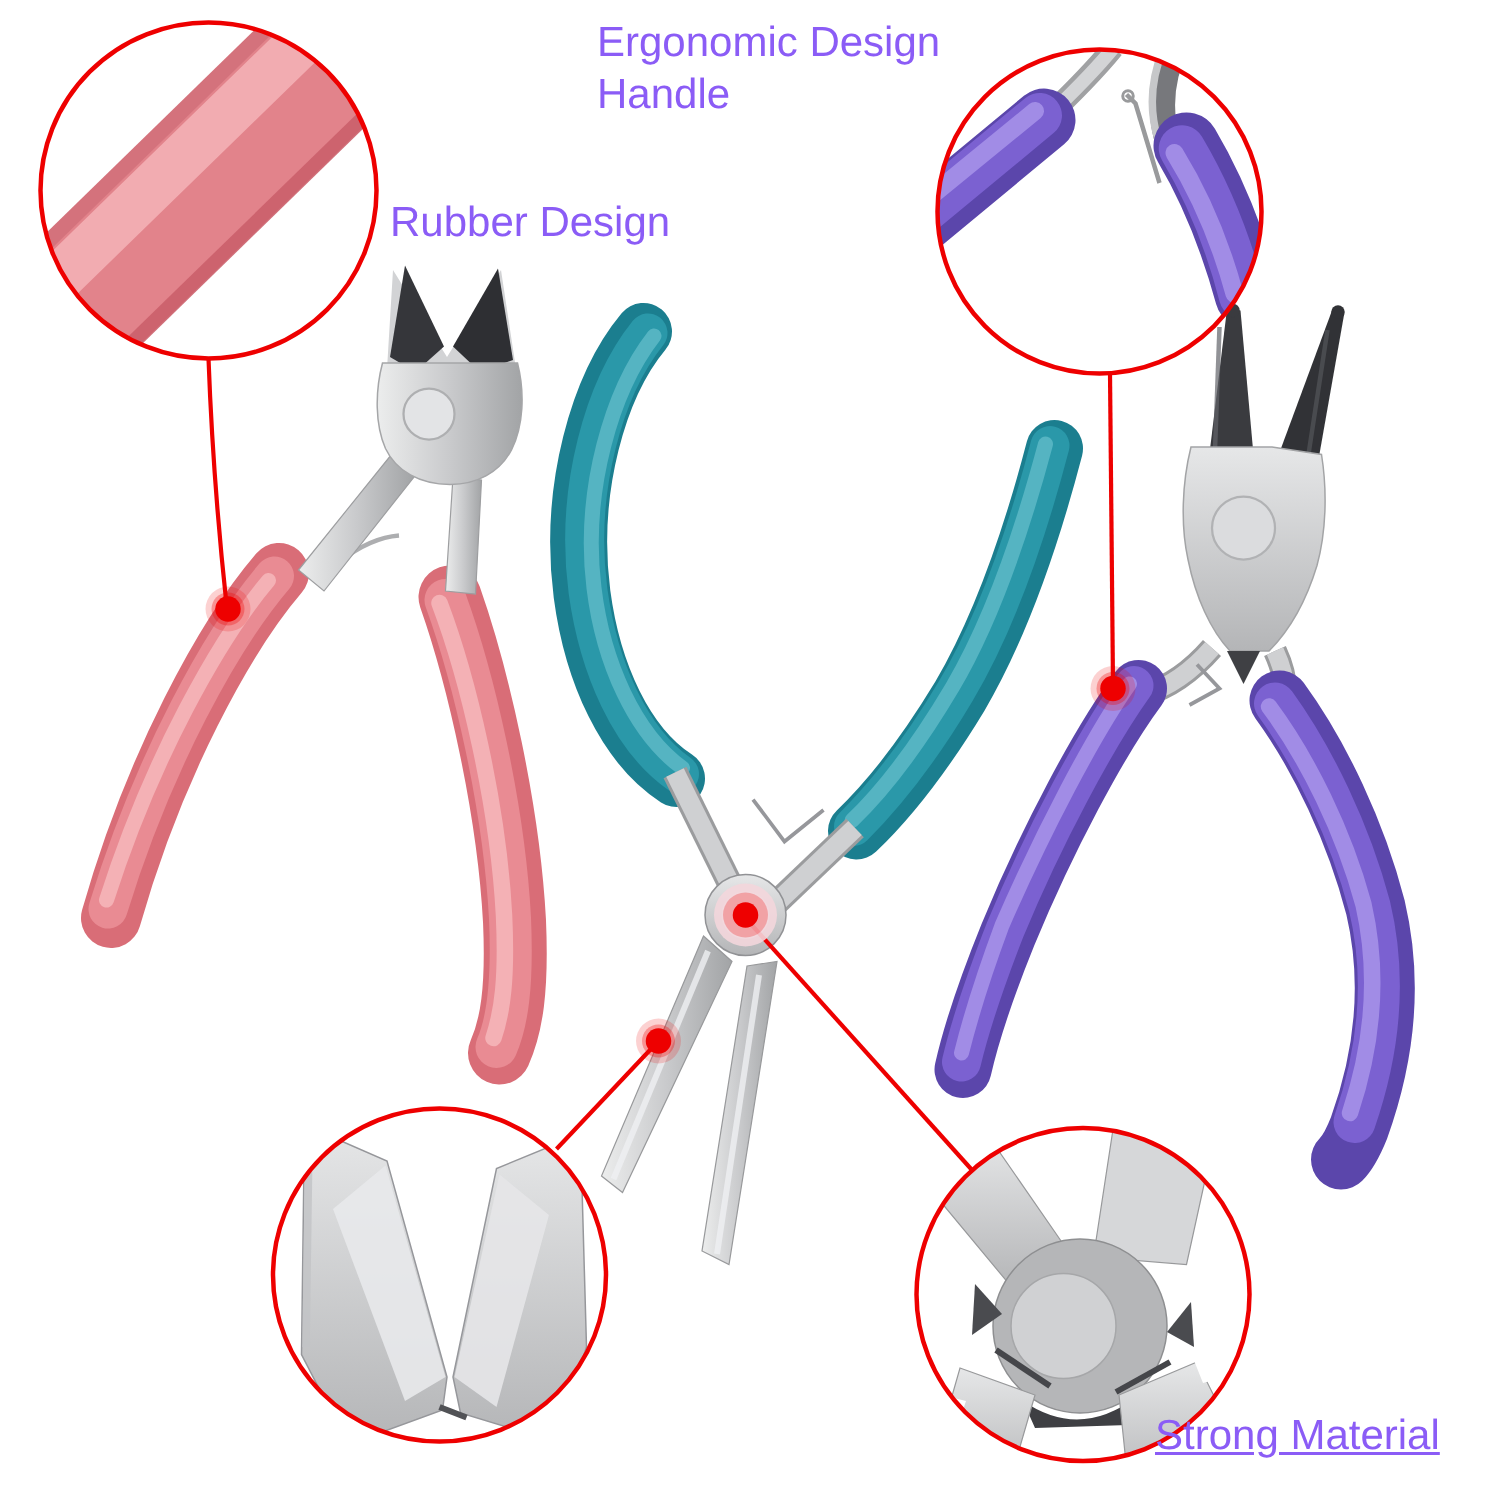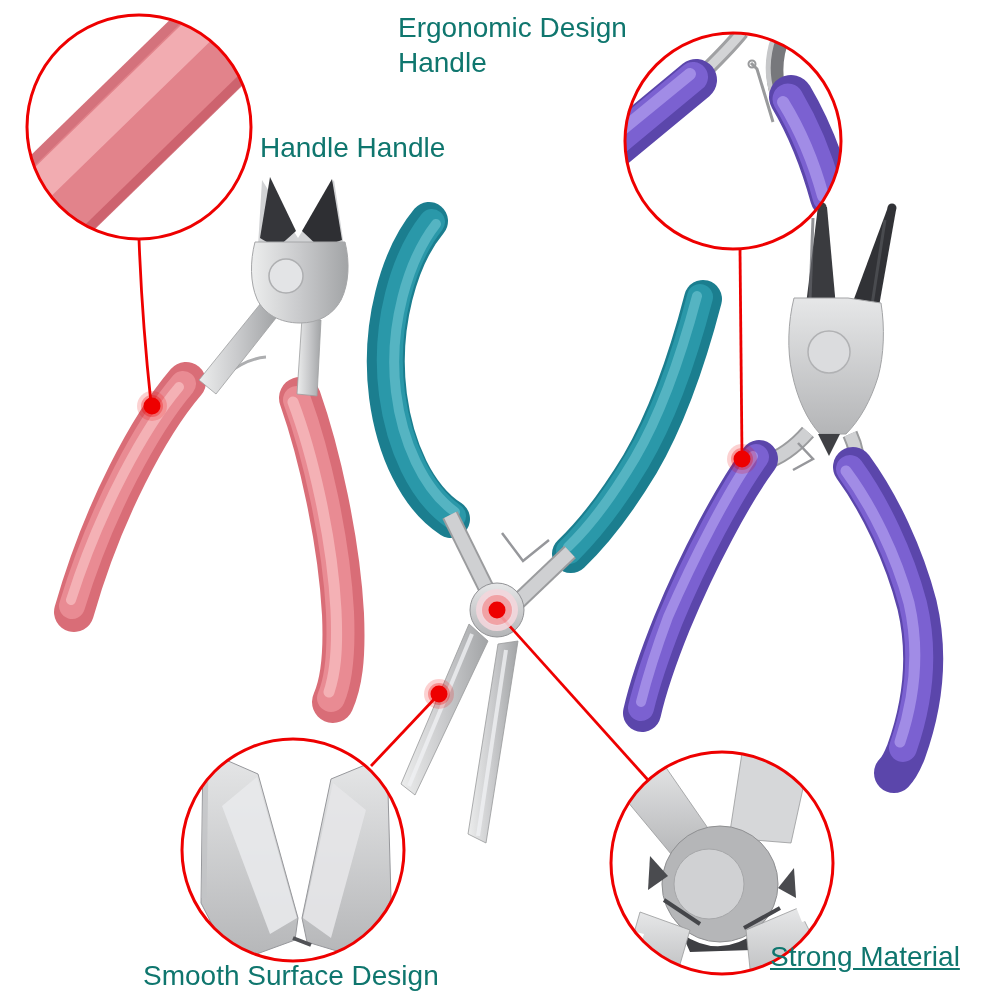--- a/index.html
+++ b/index.html
@@ -1,19 +1,19 @@
 <!DOCTYPE html>
 <html style="--red: #ee0000; --pink: #e98b93; --teal: #2a98a9; --purple: #7b61d1; --metal: #c9cacc; --text: #151515;"><head>
 <meta charset="utf-8">
 <style>
   html,body{margin:0;padding:0;background:#ffffff;}
   .stage{position:relative;width:1001px;height:1001px;background:#fff;overflow:hidden;
          font-family:"Liberation Sans", sans-serif;}
   .stage svg{position:absolute;left:0;top:0;}
-  .label{position:absolute;color:#0f766e;font-size:28px;line-height:35px;
+  .label{position:absolute;color:#8b5cf6;font-size:28px;line-height:35px;
          font-family:"Liberation Sans", sans-serif;white-space:nowrap;}
   .label.wrap{white-space:normal;width:248px;}
   #lbl-ergonomic{left:398px;top:10px;}
   #lbl-rubber{left:260px;top:130px;}
   #lbl-smooth{left:143px;top:958px;}
   #lbl-strong{left:770px;top:939px;text-decoration:underline;}
   .red-stroke{stroke:var(--red,#ee0000);}
   .red-fill{fill:var(--red,#ee0000);}
   .pink-mid{stroke:var(--pink,#e98b93);}
   .teal-mid{stroke:var(--teal,#2a98a9);}
@@ -198,17 +198,16 @@
     </g>
     <g>
       <circle cx="497" cy="610" r="21" fill="#f3d6db" opacity="0.9"></circle>
       <circle class="red-fill" cx="497" cy="610" r="15" opacity="0.25"></circle>
       <circle class="red-fill" cx="497" cy="610" r="8.5"></circle>
     </g>
   </g>
 </svg>
 
 <div class="label wrap" id="lbl-ergonomic">Ergonomic Design Handle</div>
-<div class="label" id="lbl-rubber">Handle Handle</div>
-<div class="label" id="lbl-smooth">Smooth Surface Design</div>
+<div class="label" id="lbl-rubber">Rubber Design</div>
 <div class="label" id="lbl-strong">Strong Material</div>
 
 </div>
 
 </body></html>

